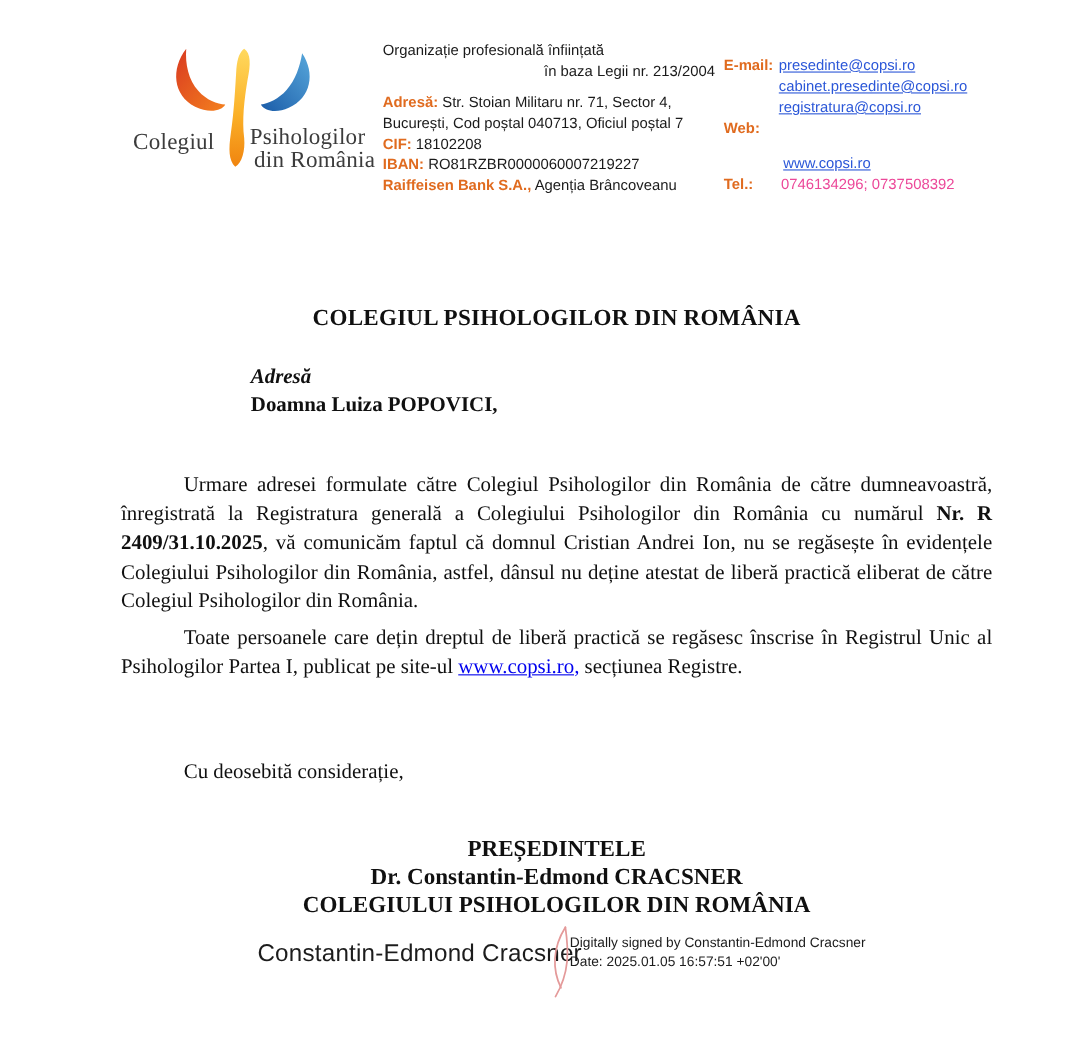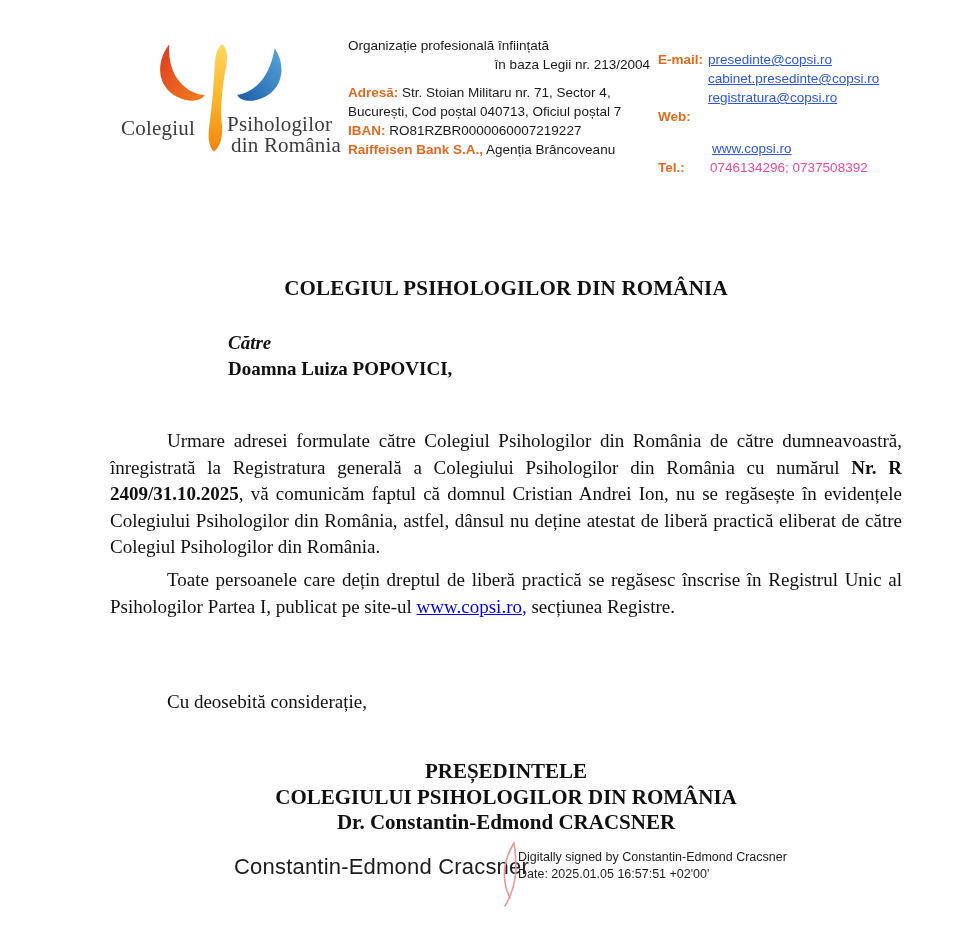--- a/index.html
+++ b/index.html
@@ -114,20 +114,21 @@
     <span class="logo-word logo-w1">Colegiul</span>
     <span class="logo-word logo-w2">Psihologilor</span>
     <span class="logo-word logo-w3">din România</span>
   </div>
 
   <div class="org-info">
     <div>Organizație profesională înființată</div>
     <div class="indent">în baza Legii nr. 213/2004</div>
     <div class="org-gap"></div>
     <div><span class="lab">Adresă:</span><span> Str. Stoian Militaru nr. 71, Sector 4, București, Cod poștal 040713, Oficiul poștal 7</span></div>
+    <div><span class="lab">CIF:</span><span> 18102208</span></div>
     <div><span class="lab">IBAN:</span><span> RO81RZBR0000060007219227</span></div>
     <div><span class="lab">Raiffeisen Bank S.A.,</span><span> Agenția Brâncoveanu</span></div>
   </div>
 
   <div class="contact">
     <div class="c-row">
       <span class="c-lab">E-mail:</span>
       <span class="c-links">
         <div><a class="c-link">presedinte@copsi.ro</a></div>
         <div><a class="c-link">cabinet.presedinte@copsi.ro</a></div>
@@ -141,34 +142,34 @@
     <div class="c-row">
       <span class="c-lab">Tel.:</span>
       <span class="tel-val">0746134296; 0737508392</span>
     </div>
   </div>
 
 
   <div class="doc-title">COLEGIUL PSIHOLOGILOR DIN ROMÂNIA</div>
 
   <div class="addressee">
-    <div class="salutation">Către</div>
+    <div class="salutation">Adresă</div>
     <div class="addr-name">Doamna Luiza POPOVICI,</div>
   </div>
 
   <p class="para para-1"><span>Urmare adresei formulate către Colegiul Psihologilor din România de către dumneavoastră, înregistrată la Registratura generală a Colegiului Psihologilor din România cu numărul </span><span class="b">Nr. R 2409/31.10.2025</span><span>, vă comunicăm faptul că domnul Cristian Andrei Ion, nu se regăsește în evidențele Colegiului Psihologilor din România, astfel, dânsul nu deține atestat de liberă practică eliberat de către Colegiul Psihologilor din România.</span></p>
 
   <p class="para para-2"><span>Toate persoanele care dețin dreptul de liberă practică se regăsesc înscrise în Registrul Unic al Psihologilor Partea I, publicat pe site-ul </span><a class="body-link">www.copsi.ro,</a><span> secțiunea Registre.</span></p>
 
   <div class="closing">Cu deosebită considerație,</div>
 
   <div class="president">
     <div>PREȘEDINTELE</div>
+    <div>Dr. Constantin-Edmond CRACSNER</div>
     <div>COLEGIULUI PSIHOLOGILOR DIN ROMÂNIA</div>
-    <div>Dr. Constantin-Edmond CRACSNER</div>
   </div>
 
   <div class="digsig">
     <span class="digsig-name">Constantin-Edmond Cracsner</span>
     <span>
       <svg class="flourish" viewBox="0 0 30 70" xmlns="http://www.w3.org/2000/svg" fill="none">
         <path d="M18,3 C6,22 6,42 14,58" stroke="#e49a9a" stroke-width="1.6" stroke-linecap="round"></path>
         <path d="M18,3 C21,24 22,44 9,66" stroke="#e49a9a" stroke-width="1.6" stroke-linecap="round"></path>
       </svg>
     </span>

